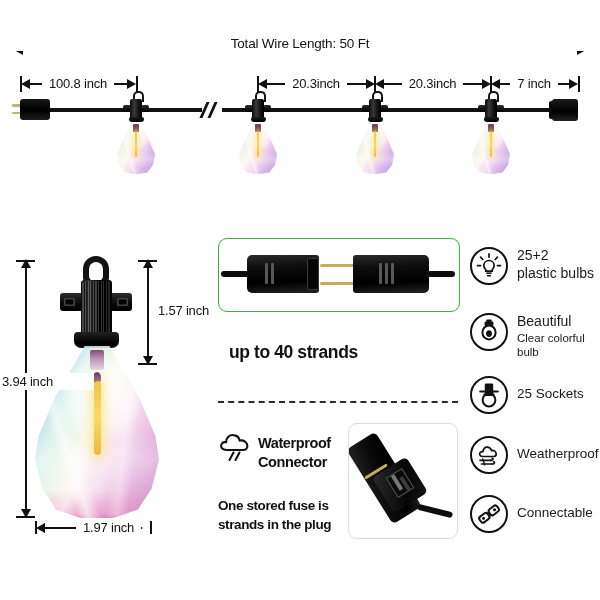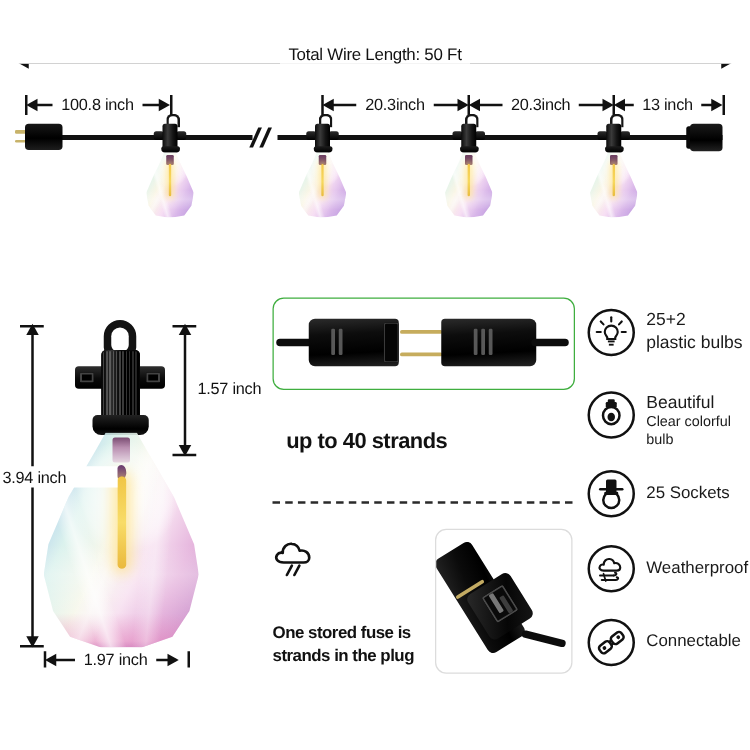--- a/index.html
+++ b/index.html
@@ -347,21 +347,21 @@
     <div class="arrowL" style="left:375px;top:69px;"></div>
     <div class="arrowR" style="left:482px;top:69px;"></div>
     <div class="abs meas" style="left:382px;top:66px;width:101px;text-align:center;">
       <span class="labelpad">20.3inch</span>
     </div>
 
     <div class="dimline" style="left:498px;top:73px;width:72px;"></div>
     <div class="arrowL" style="left:491px;top:69px;"></div>
     <div class="arrowR" style="left:569px;top:69px;"></div>
     <div class="abs meas" style="left:498px;top:66px;width:72px;text-align:center;">
-      <span class="labelpad">13 inch</span>
+      <span class="labelpad">7 inch</span>
     </div>
   </div>
 
   <div class="abs">
 
     <div class="wire abs" style="left:48px;top:98px;width:154px;height:3.6px;"></div>
     <div class="wire abs" style="left:222px;top:98px;width:356px;height:3.6px;"></div>
 
     <div class="brk" style="left:203px;top:92px;"></div>
     <div class="brk" style="left:211px;top:92px;"></div>
@@ -480,21 +480,21 @@
     <div class="hcap" style="left:138px;top:353px;width:19px;"></div>
     <div class="abs meas" style="left:158px;top:293px;">
       <span>1.57 inch</span>
     </div>
 
     <div class="dimline" style="left:44px;top:517px;width:97px;"></div>
     <div class="arrowL" style="left:36px;top:513px;"></div>
     <div class="arrowR" style="left:134px;top:513px;"></div>
     <div class="tick" style="left:35px;top:511px;height:13px;"></div>
     <div class="tick" style="left:150px;top:511px;height:13px;"></div>
-    <div class="abs meas" style="left:44px;top:510px;width:97px;text-align:center;">
+    <div class="abs meas" style="left:44px;top:510px;width:97px;text-align:right;">
       <span class="labelpad">1.97 inch</span>
     </div>
   </div>
 
   <div class="card green" style="left:218px;top:228px;width:240px;height:72px;">
     <div class="conn" style="left:0;top:0;width:236px;height:68px;">
 
       <div class="cord" style="left:2px;top:32px;width:32px;"></div>
       <div class="shell" style="left:28px;top:16px;width:72px;height:38px;border-radius:5px 3px 3px 5px;"></div>
       <div class="rib" style="left:46px;top:24px;width:3px;height:21px;"></div>
@@ -518,20 +518,24 @@
   </div>
 
   <div class="dashed"></div>
 
   <div class="abs" style="left:218px;top:420px;width:36px;height:32px;">
     <svg width="36" height="32" viewBox="0 0 36 32">
       <path d="M9 20 C3.6 20 2 16.6 3.6 14 C4.6 12.4 6.6 11.9 8.2 12.3 C8 7.8 11.6 4.6 15.6 5.1 C18.6 5.4 21.1 7.7 21.7 10.6 C25.6 9.6 29.4 12.3 29.4 16.1 C29.4 18.5 27.4 20 25 20 Z" fill="none" stroke="#111" stroke-width="2.1" stroke-linejoin="round" stroke-linecap="round"></path>
       <line x1="11.5" y1="30" x2="15.5" y2="22.5" stroke="#111" stroke-width="2.1" stroke-linecap="round"></line>
       <line x1="17.5" y1="30" x2="21.5" y2="22.5" stroke="#111" stroke-width="2.1" stroke-linecap="round"></line>
     </svg>
+  </div>
+  <div class="hd" id="wp-text">
+    <span>Waterproof</span><br>
+    <span>Connector</span>
   </div>
 
   <div class="hd" id="fuseline">
     <span>One stored fuse is</span><br>
     <span>strands in the plug</span>
   </div>
 
   <div class="card" style="left:348px;top:413px;width:108px;height:114px;">
     <div class="abs" style="left:0;top:0;width:104px;height:110px;overflow:hidden;border-radius:8px;">
 

